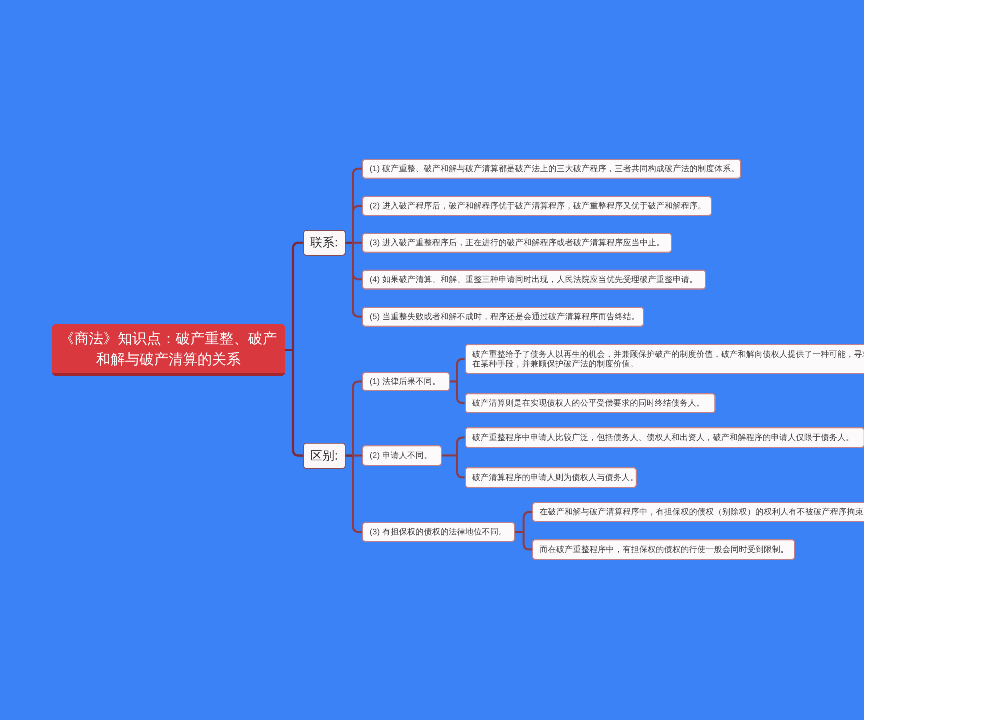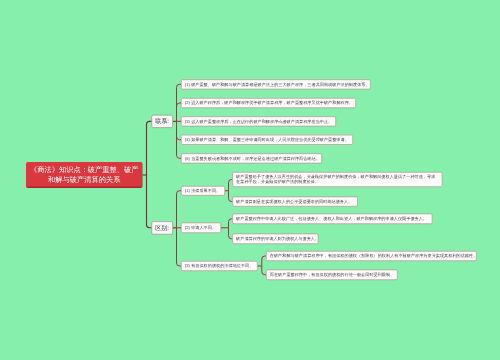--- a/index.html
+++ b/index.html
@@ -1,21 +1,21 @@
 <!DOCTYPE html>
 <html><head>
 <meta charset="utf-8">
 <title>《商法》知识点：破产重整、破产和解与破产清算的关系</title>
 <style>
   html,body{margin:0;padding:0;background:#ffffff;}
   body{width:500px;height:360px;overflow:hidden;
        font-family:"Liberation Sans",sans-serif;
        -webkit-font-smoothing:antialiased;
        text-rendering:geometricPrecision;}
-  #stage{position:relative;width:500px;height:360px;background:#86efac;overflow:hidden;}
+  #stage{position:relative;width:432px;height:360px;background:#3b82f6;overflow:hidden;}
   
   #world{position:absolute;left:0;top:0;width:2500px;height:1800px;
          transform:scale(0.2);transform-origin:0 0;
          will-change:transform;}
   svg#links{position:absolute;left:0;top:0;width:2500px;height:1800px;pointer-events:none;overflow:visible;}
   .node{position:absolute;box-sizing:border-box;display:flex;align-items:center;}
 
   .root-node{
     background:#d9383f;
     color:#ffffff;

